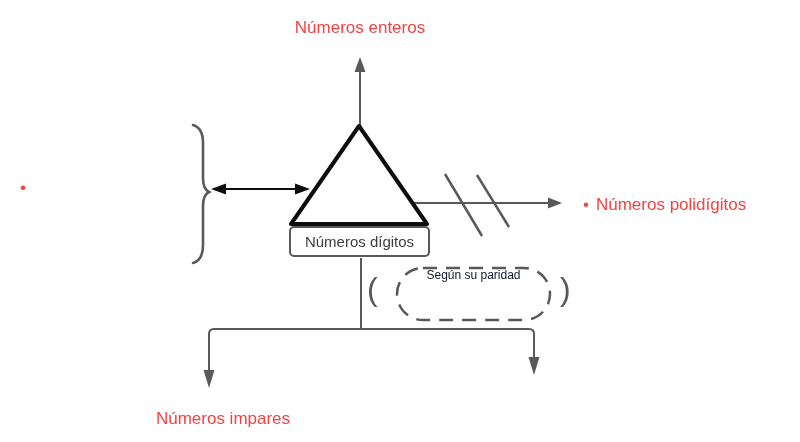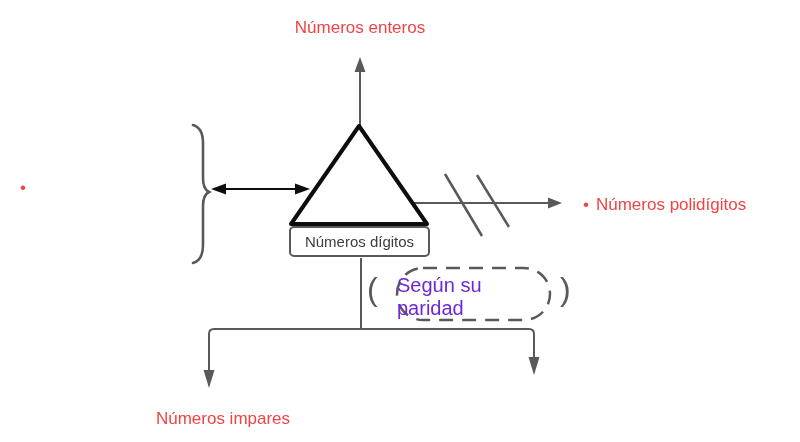--- a/index.html
+++ b/index.html
@@ -13,21 +13,21 @@
   .note{display:flex;align-items:flex-start;}
   .note .bullet{margin-right:7px;}
   .digit-box{
     position:absolute;left:289px;top:226px;width:141px;height:31px;
     background:#fff;border:2px solid #595959;border-radius:5px;
     display:flex;align-items:center;justify-content:center;
     font-size:15px;color:#3d3d3d;box-sizing:border-box;
   }
   .parity-text{
     position:absolute;left:397px;top:268px;width:153px;height:52px;
-    display:flex;align-items:flex-end;justify-content:center;font-size:20px;color:#6d28d9;
+    display:flex;align-items:flex-start;justify-content:center;font-size:12px;color:#0f172a;
   }
   .paren{position:absolute;font-size:32px;color:#595959;top:271px;font-weight:400;}
 </style>
 </head>
 <body>
 
 <div id="canvas">
 
   <svg id="diagram-svg" width="800" height="442" viewBox="0 0 800 442">
 

